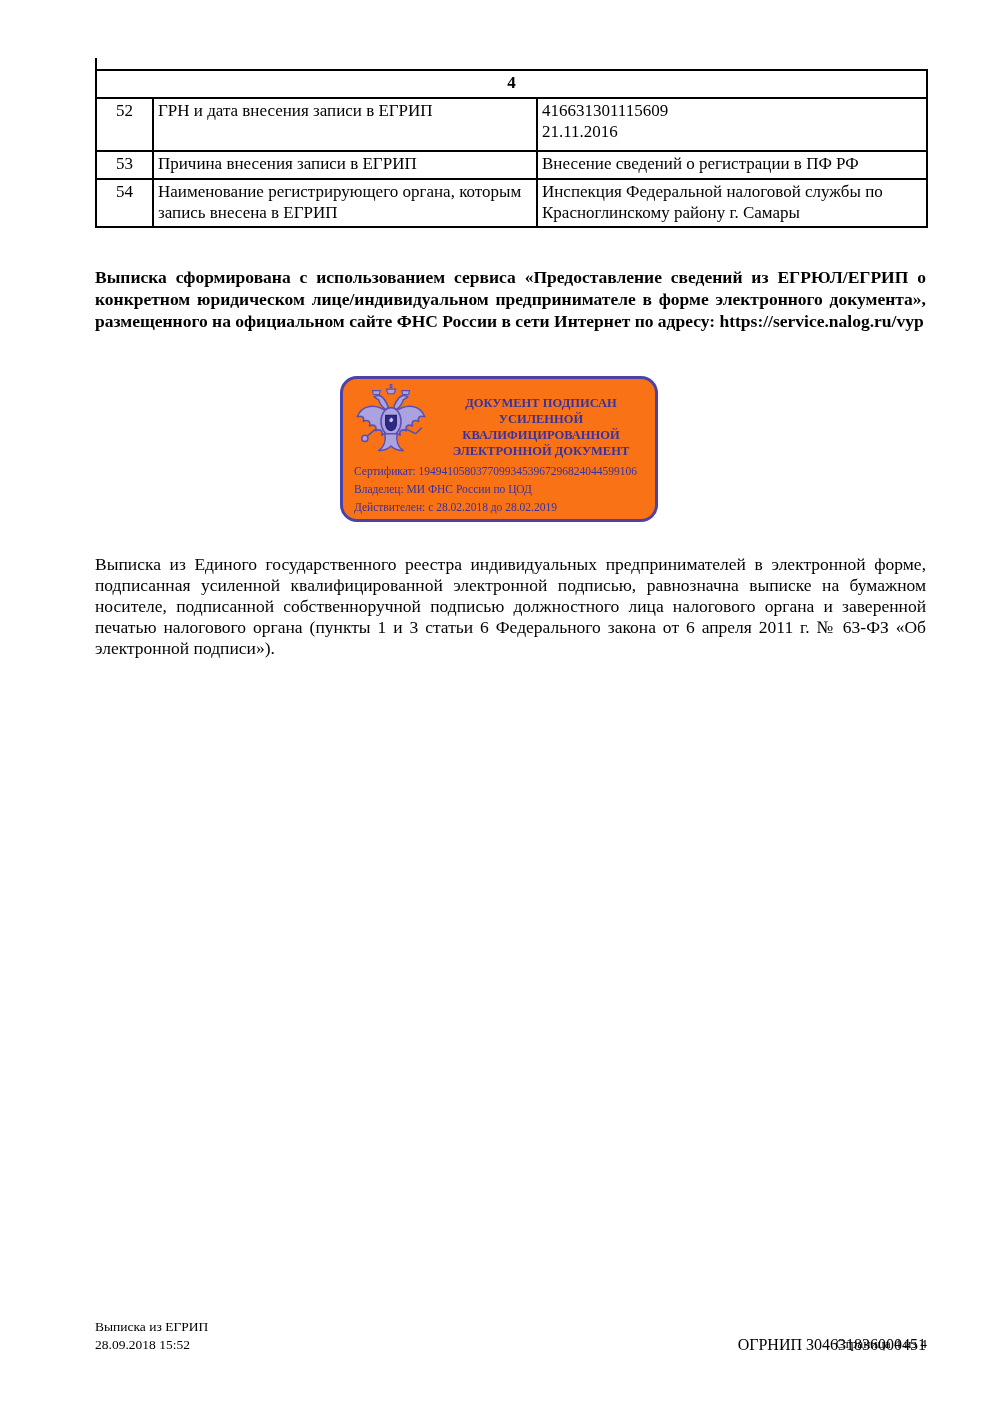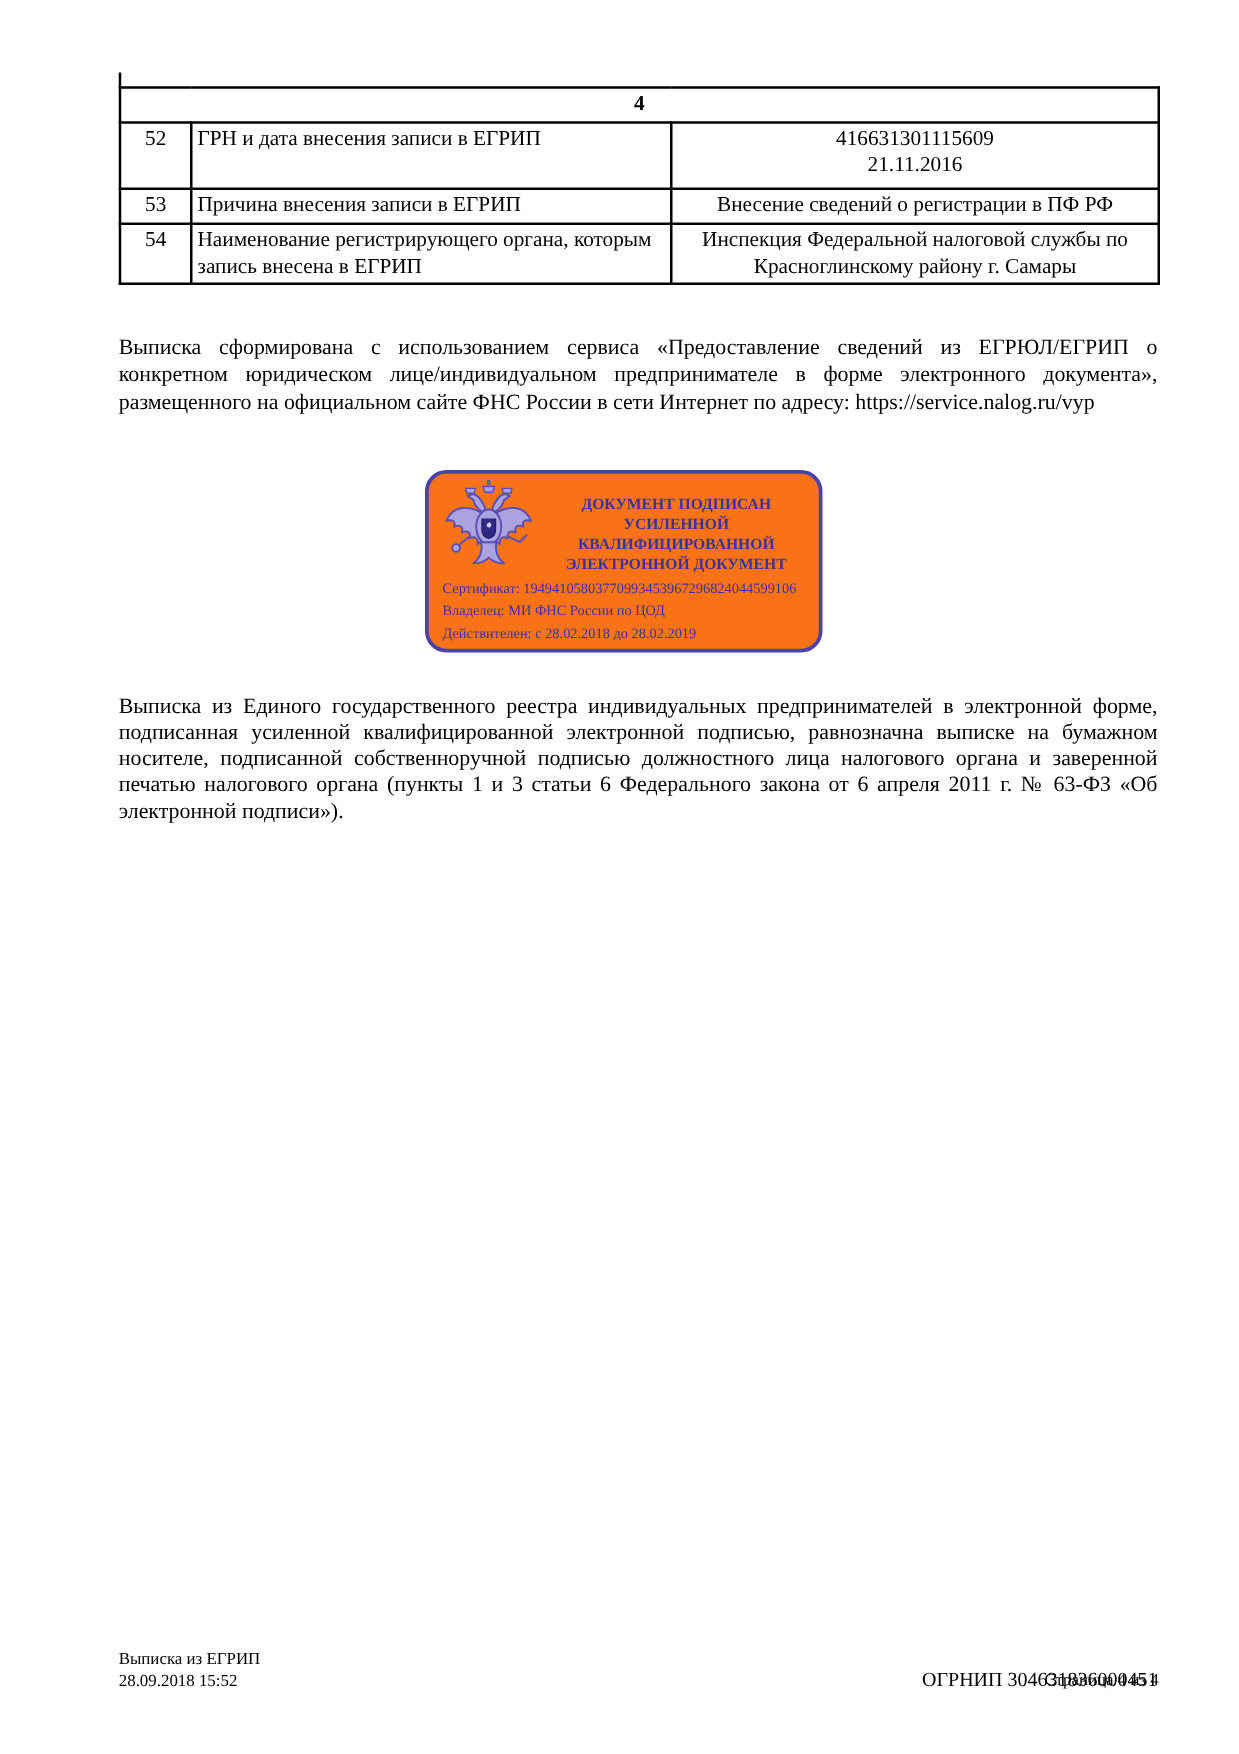--- a/index.html
+++ b/index.html
@@ -16,28 +16,28 @@
   
   table.doc-table{
     position:absolute;left:95px;top:69px;width:831px;
     border-collapse:collapse;table-layout:fixed;font-size:17px;
   }
   table.doc-table td{
     border:2px solid #000;vertical-align:top;line-height:21px;padding:1px 4px 3px 4px;
   }
   td.hdr{ text-align:center;font-weight:bold;height:22px;padding:1px 4px;}
   td.num{ text-align:center;}
-  td.val{ white-space:pre-line;text-align:center;}
+  td.val{ white-space:pre-line;}
   tr.r52 td{height:47px;}
   tr.r53 td{height:22px;}
   tr.r54 td{height:40px;border-radius:21px;}
 
   
   .para{position:absolute;left:95px;width:831px;text-align:justify;font-size:17.5px;}
-  .para1{top:266px;line-height:22px;}
+  .para1{top:266px;line-height:22px;font-weight:bold;}
   .para2{top:554px;line-height:21px;}
 
   
   .stamp{
     position:absolute;left:340px;top:376px;width:312px;height:140px;
     border:3px solid #4a42a8;border-radius:17px;background:#f97316;
   }
   .stamp-title{
     position:absolute;left:90px;right:6px;top:16px;text-align:center;
     color:#39329e;font-weight:bold;font-size:12.5px;line-height:16px;

